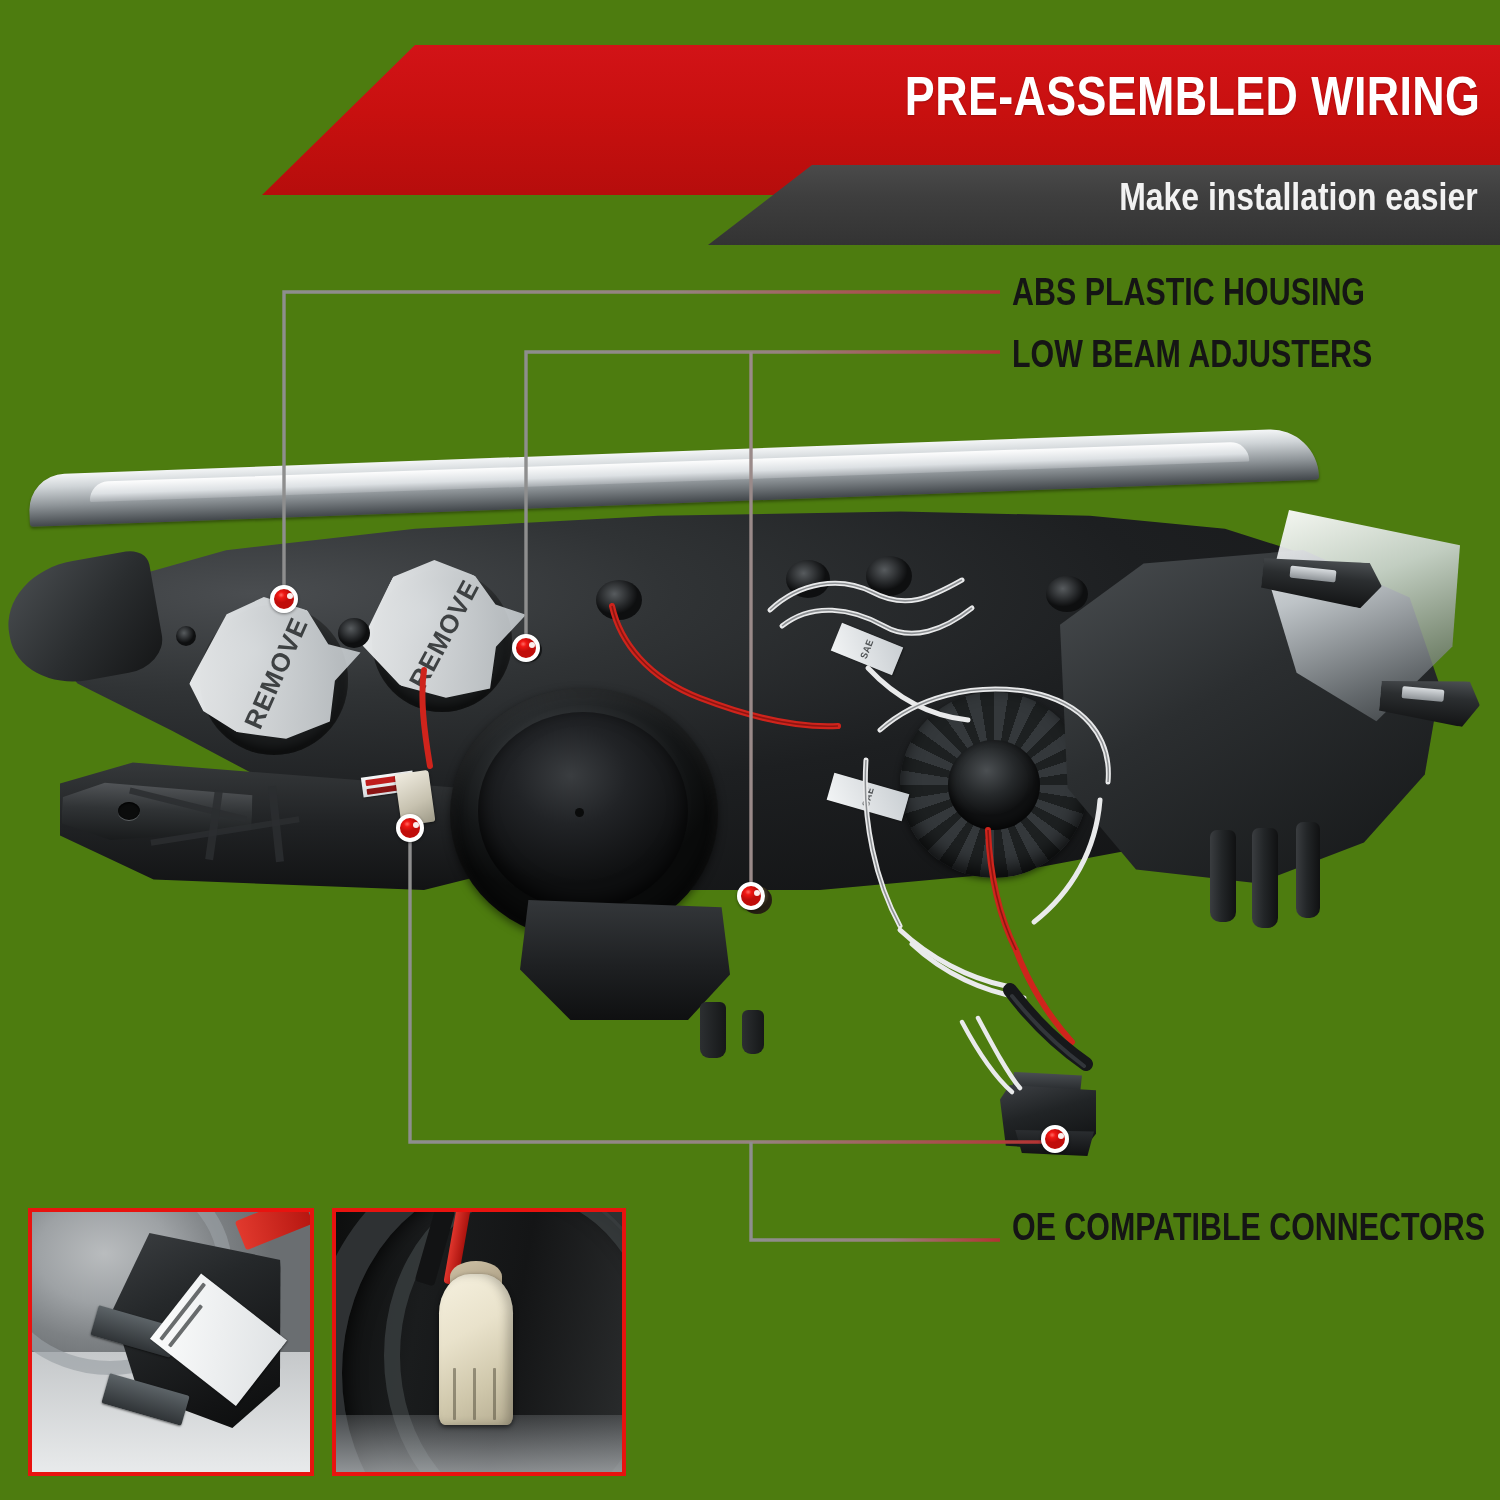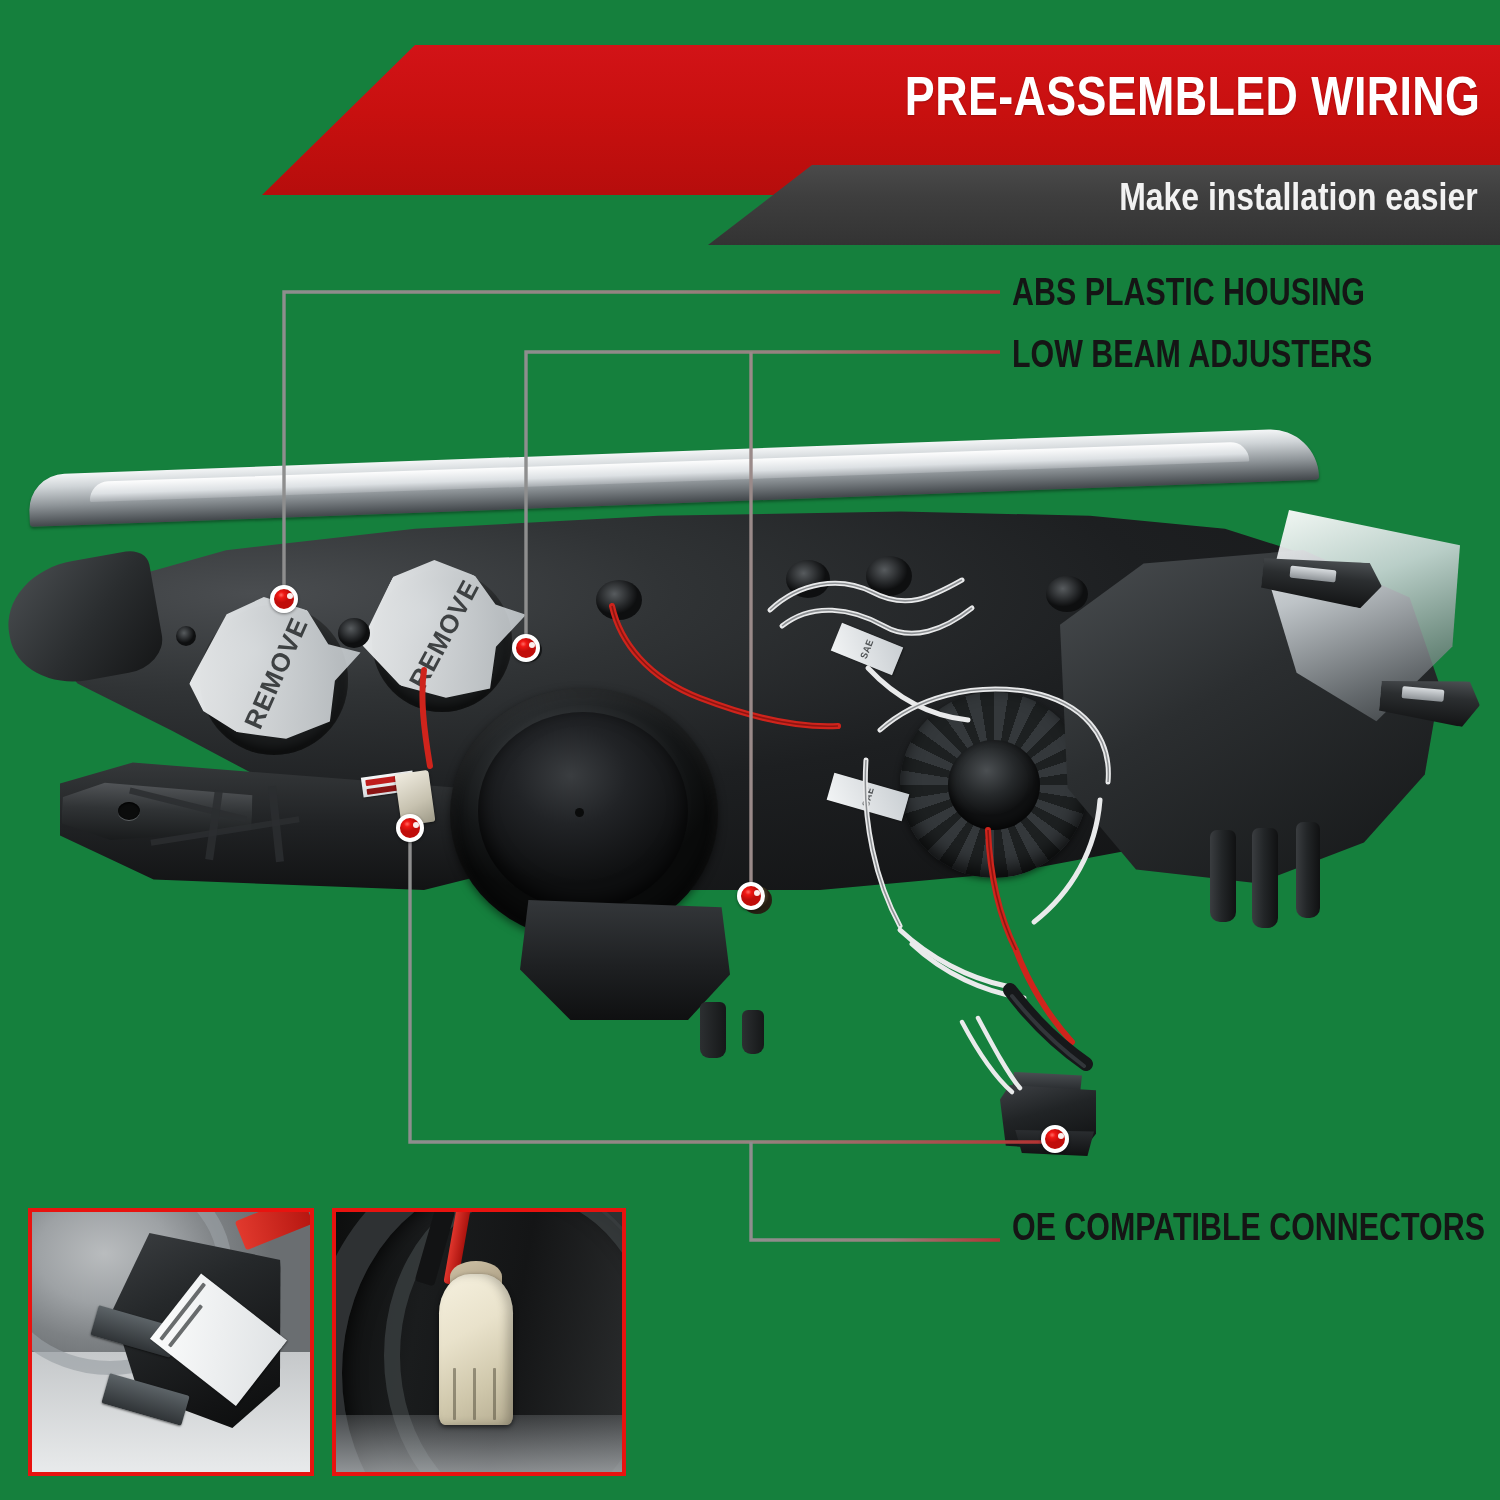--- a/index.html
+++ b/index.html
@@ -3,21 +3,21 @@
 <meta charset="utf-8">
 <style>
   html,body{margin:0;padding:0;}
   body{
     width:1500px;height:1500px;
     background:#ffffff;
     font-family:"Liberation Sans", sans-serif;
     overflow:hidden;
     position:relative;
   }
-  #stage{position:absolute;left:0;top:0;width:1500px;height:1500px;overflow:hidden;background:#15803d;}
+  #stage{position:absolute;left:0;top:0;width:1500px;height:1500px;overflow:hidden;background:#4d7c0f;}
 
   
   .banner-layer{position:absolute;left:0;top:0;width:1500px;height:260px;}
   .banner-red{
     position:absolute;left:262px;top:45px;width:1238px;height:150px;
     background:linear-gradient(180deg,#d21317 0%,#c8100f 45%,#b60d0c 100%);
     -webkit-clip-path:polygon(153px 0,1238px 0,1238px 150px,0 150px);
     clip-path:polygon(153px 0,1238px 0,1238px 150px,0 150px);
   }
   .banner-dark{

